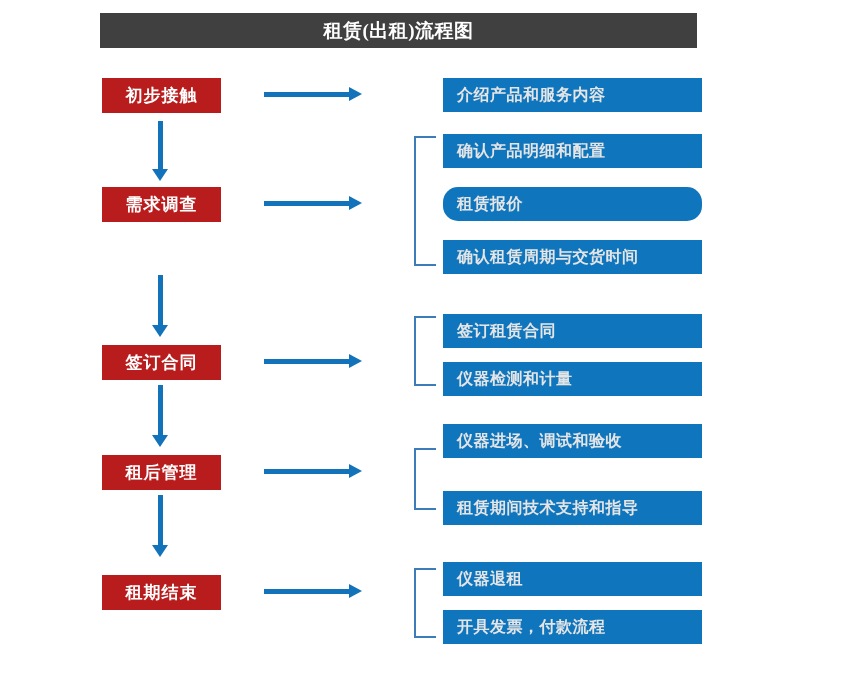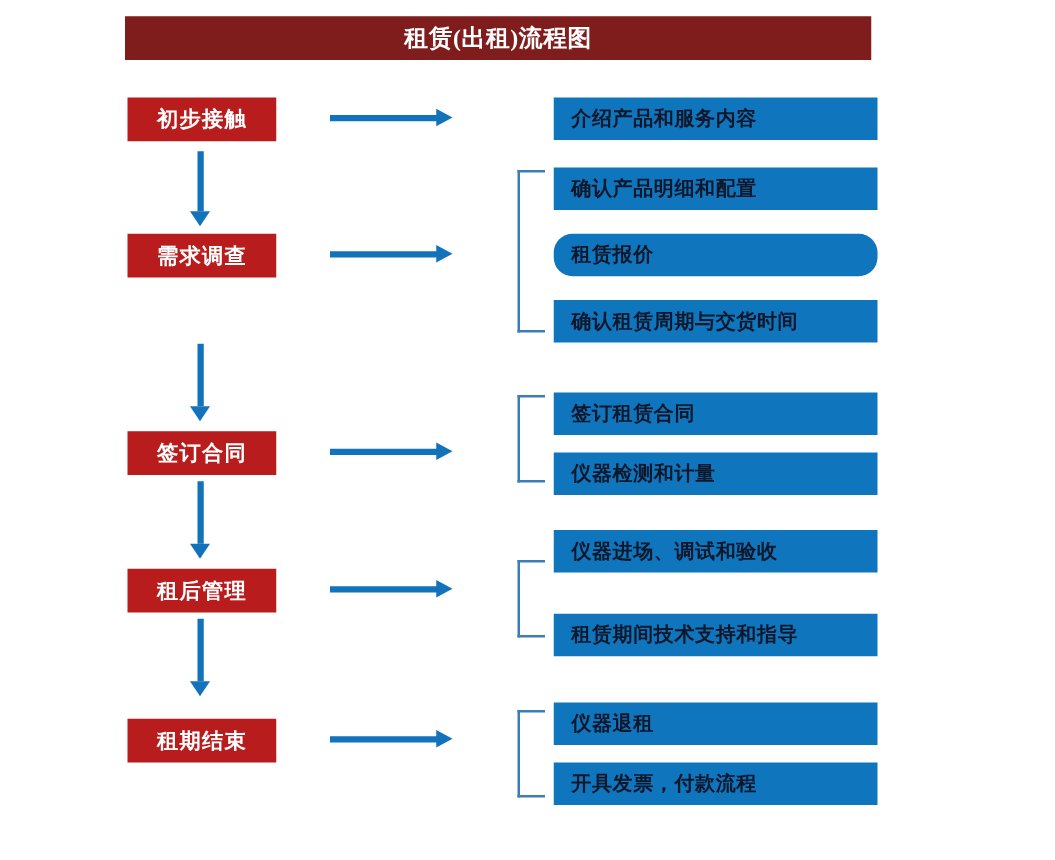--- a/index.html
+++ b/index.html
@@ -20,21 +20,21 @@
     background: #ffffff;
   }
 
   
   .title-bar {
     position: absolute;
     left: 100px;
     top: 13px;
     width: 597px;
     height: 35px;
-    background: #7f1d1d;
+    background: #404040;
     color: #ffffff;
     font-size: 19px;
     font-weight: bold;
     display: flex;
     align-items: center;
     justify-content: center;
     letter-spacing: 0.5px;
   }
 
   
@@ -53,21 +53,21 @@
     letter-spacing: 1px;
   }
 
   
   .detail-box {
     position: absolute;
     left: 443px;
     width: 259px;
     height: 34px;
     background: #0F75BD;
-    color: #0f172a;
+    color: #e5e5e5;
     font-size: 16px;
     font-weight: bold;
     display: flex;
     align-items: center;
     padding-left: 14px;
     box-sizing: border-box;
     letter-spacing: 0.5px;
   }
 
   

